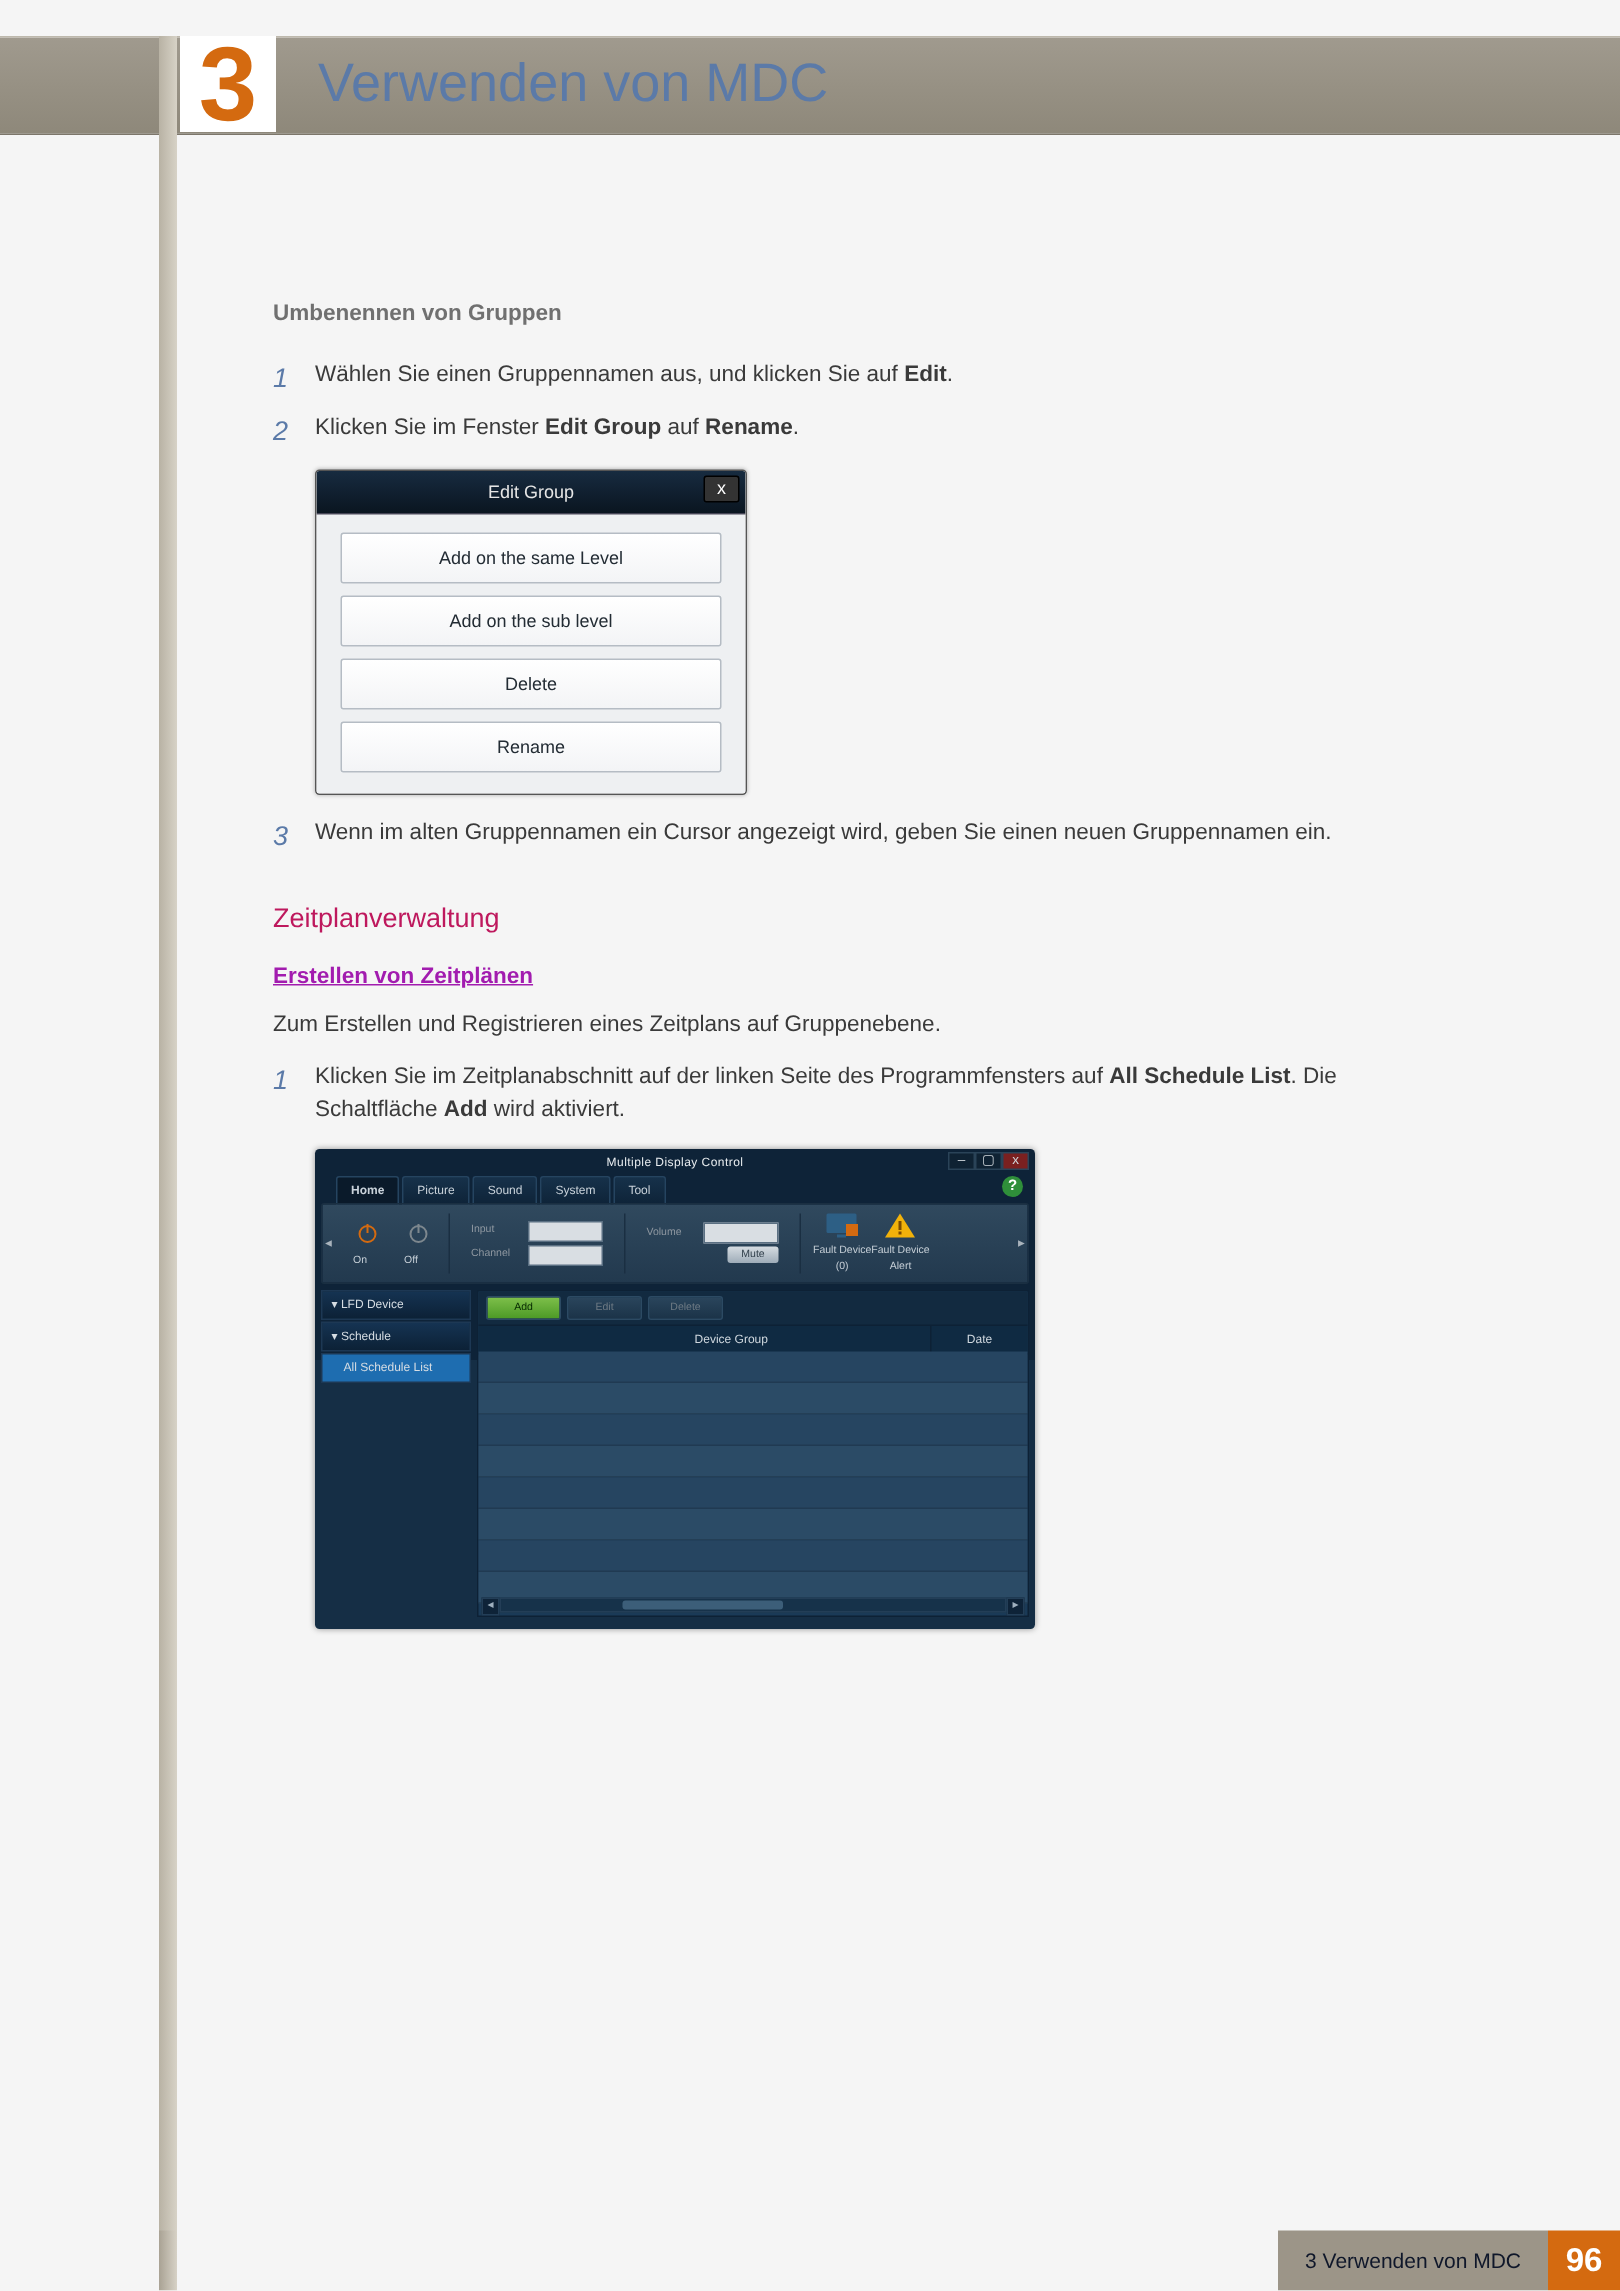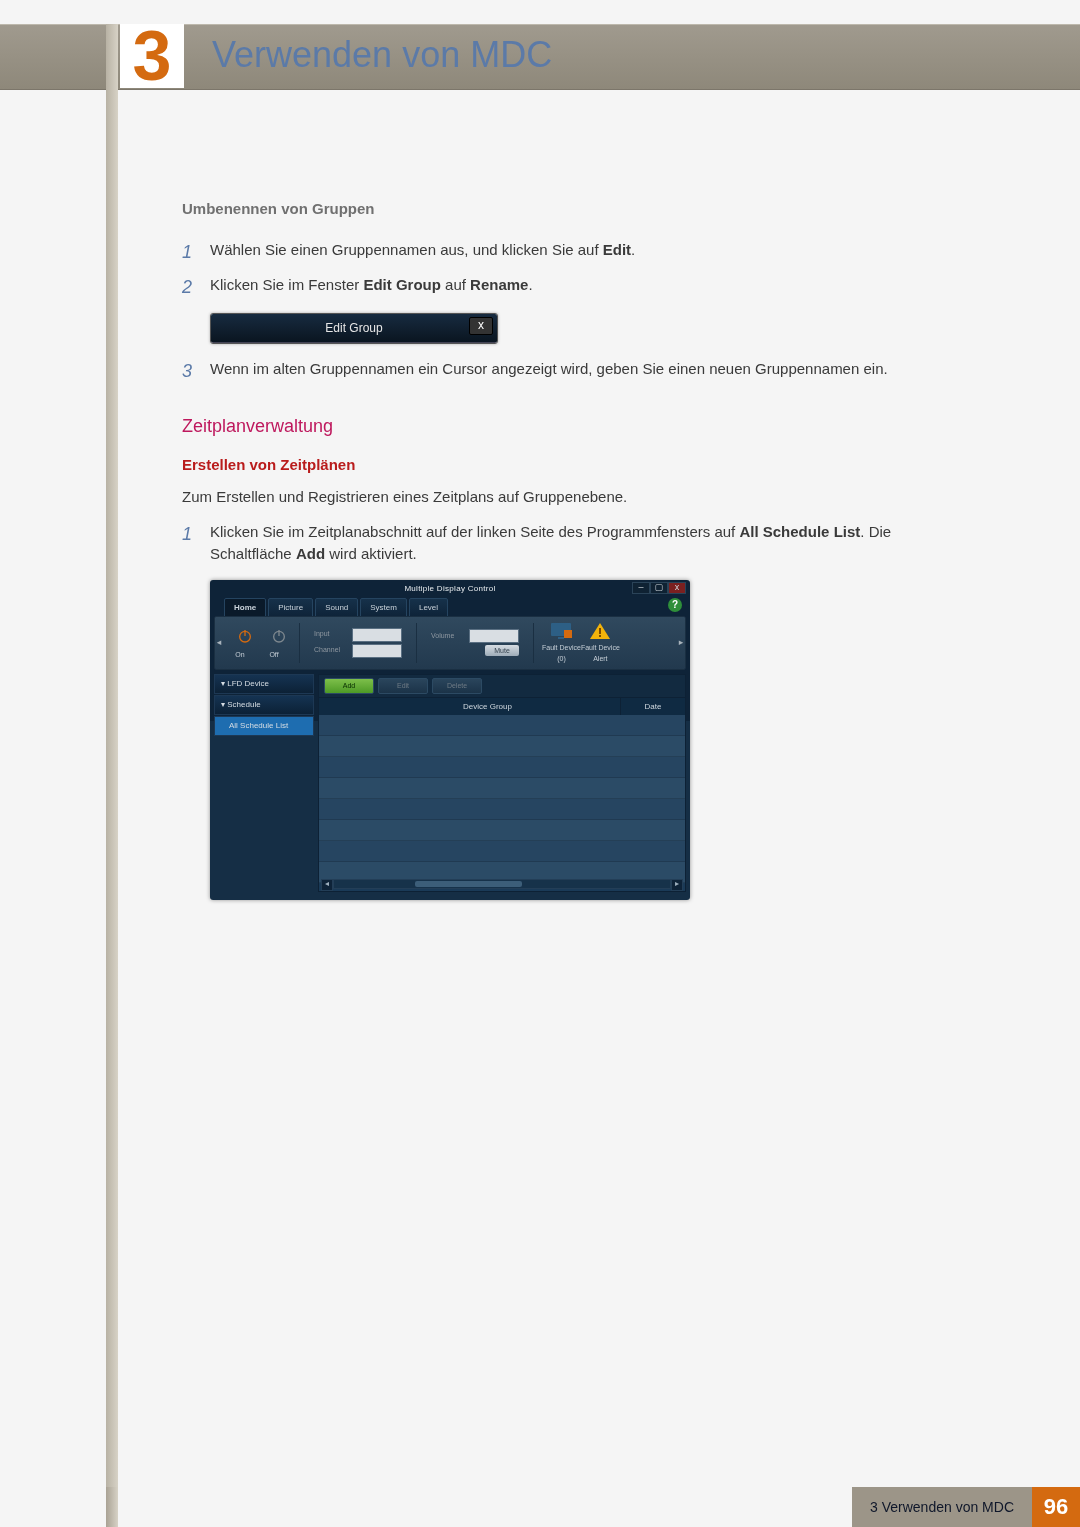--- a/index.html
+++ b/index.html
@@ -92,24 +92,25 @@
   }
 
   .bold { font-weight: bold; }
   .accent-head {
     color: #be185d;
     font-size: 18px;
     font-weight: 500;
     margin: 28px 0 14px;
   }
   .gray-head {
-    color: #b91c1c;
+    color: #a21caf;
     font-weight: bold;
     font-size: 15px;
     margin-bottom: 10px;
+    text-decoration: underline;
   }
 
   
   .edit-group-dialog {
     width: 286px;
     margin: 12px 0 14px 28px;
     border: 1px solid #555;
     border-radius: 3px;
     overflow: hidden;
     box-shadow: 0 0 3px rgba(0,0,0,.3);
@@ -355,20 +356,26 @@
     <div class="step-text">
       <span>Klicken Sie im Fenster </span><span class="bold">Edit Group</span><span> auf </span><span class="bold">Rename</span><span>.</span>
     </div>
   </div>
 
   <div class="edit-group-dialog">
     <div class="dlg-title">
       <span>Edit Group</span>
       <span class="dlg-close">x</span>
     </div>
+    <div class="dlg-body">
+      <div class="dlg-row">Add on the same Level</div>
+      <div class="dlg-row">Add on the sub level</div>
+      <div class="dlg-row">Delete</div>
+      <div class="dlg-row">Rename</div>
+    </div>
   </div>
 
   <div class="step">
     <div class="step-num">3</div>
     <div class="step-text">Wenn im alten Gruppennamen ein Cursor angezeigt wird, geben Sie einen neuen Gruppennamen ein.</div>
   </div>
 
   <div class="accent-head">Zeitplanverwaltung</div>
   <div class="gray-head">Erstellen von Zeitplänen</div>
   <div style="margin-bottom:12px;">Zum Erstellen und Registrieren eines Zeitplans auf Gruppenebene.</div>
@@ -387,21 +394,21 @@
       <div class="wc">▢</div>
       <div class="wc red">x</div>
     </div>
     <div class="help-q">?</div>
 
     <div class="menu-tabs">
       <div class="mtab active">Home</div>
       <div class="mtab">Picture</div>
       <div class="mtab">Sound</div>
       <div class="mtab">System</div>
-      <div class="mtab">Level</div>
+      <div class="mtab">Tool</div>
     </div>
 
     <div class="ribbon">
       <div class="rib-arrow">◂</div>
       <div class="rib-col">
         <div class="pwr pwr-on">
           <svg viewBox="0 0 24 24">
               <circle cx="12" cy="13" r="8" fill="none" stroke="currentColor" stroke-width="2"></circle>
               <line x1="12" y1="3" x2="12" y2="12" stroke="currentColor" stroke-width="2"></line>
             </svg>

